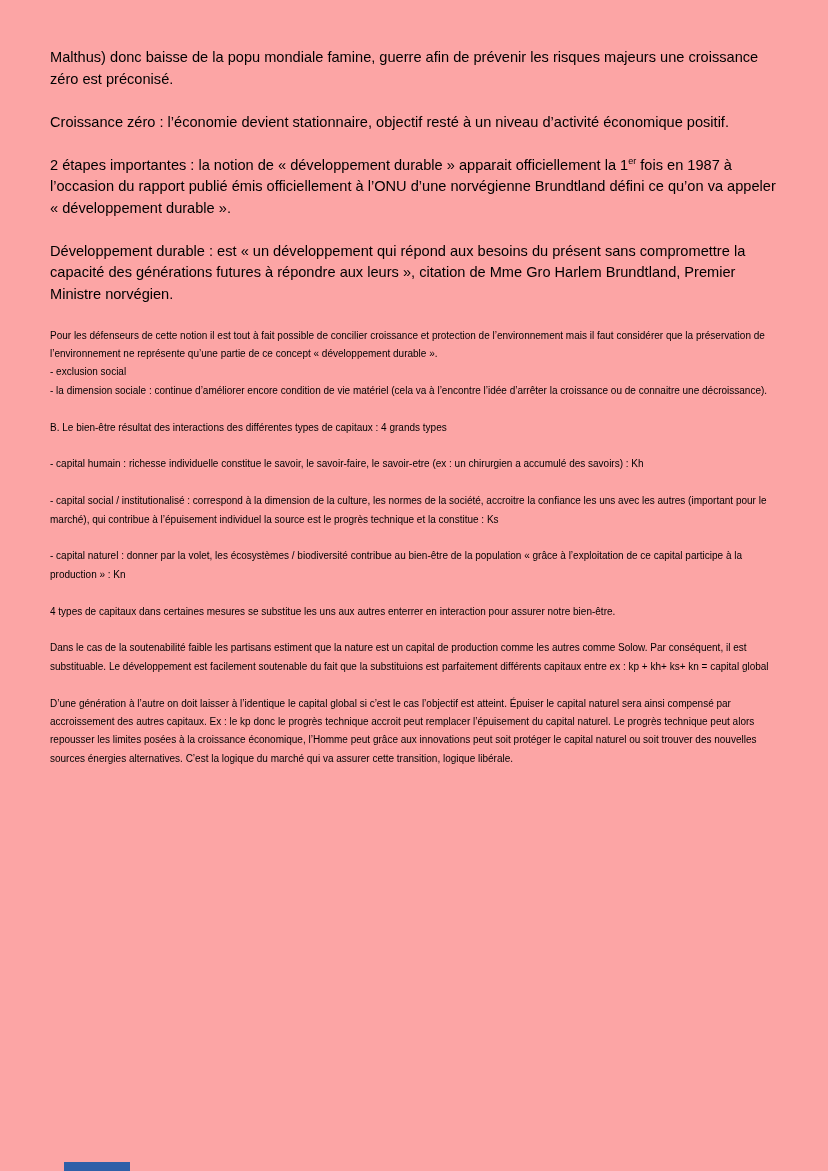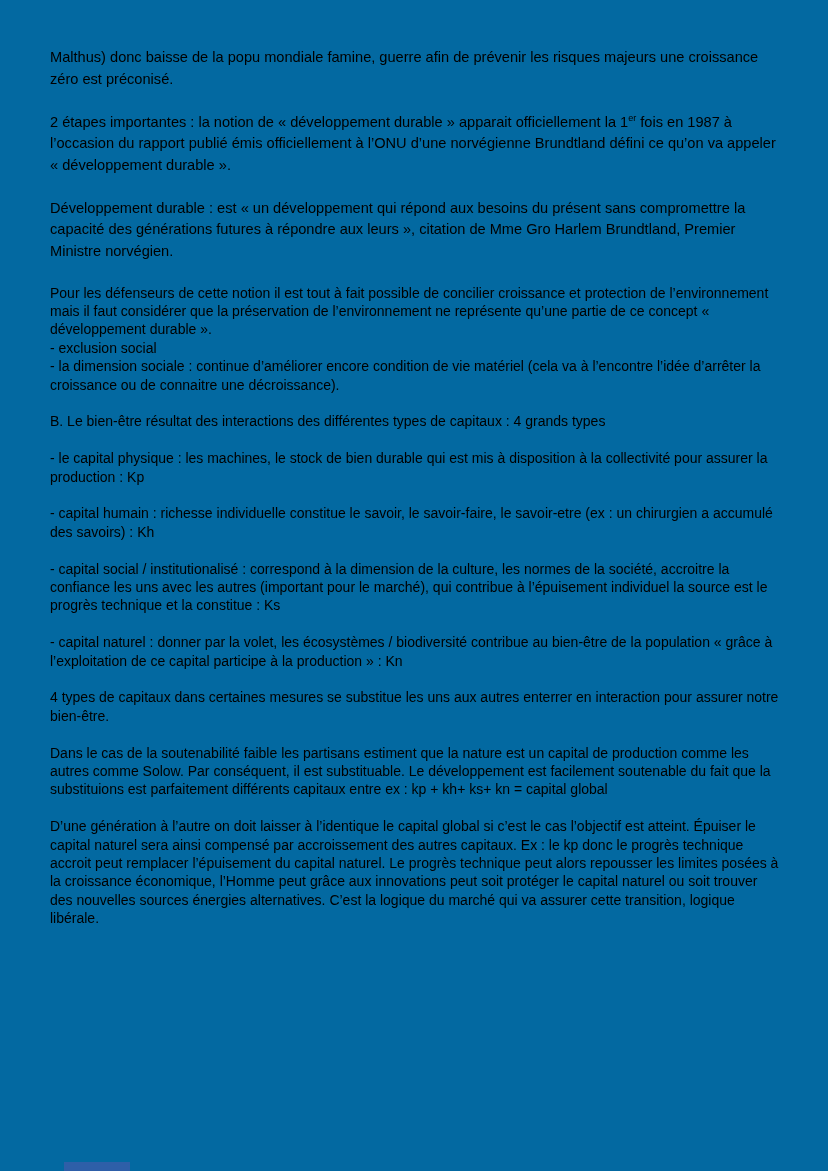--- a/index.html
+++ b/index.html
@@ -31,21 +31,21 @@
   
   .para.section-a {
     font-family: "Liberation Sans", "DejaVu Sans", sans-serif;
     font-size: 14.6px;
     line-height: 21.5px;
     margin-bottom: 21.5px;
   }
   
   .para.section-b {
     font-family: "Liberation Sans", "DejaVu Sans", sans-serif;
-    font-size: 14px;
+    font-size: 10px;
     line-height: 18.4px;
     margin-bottom: 18.4px;
   }
   .para.extra-space {
     margin-top: 9px;
   }
   .line {
     white-space: normal;
   }
   sup {
@@ -58,41 +58,41 @@
     left: 64px;
     bottom: 0;
     width: 66px;
     height: 9px;
     background: #2e5fa8;
   }
 </style>
 </head>
 <body>
 
-<div class="page" style="background: #0369a1;">
+<div class="page" style="background: #fca5a5;">
   <div class="content" style="color: rgb(0, 0, 0);">
       <div class="para section-a">
         <div class="line">Malthus) donc baisse de la popu mondiale famine, guerre afin de prévenir les risques majeurs une croissance zéro est préconisé.</div>
+      </div>
+      <div class="para section-a">
+        <div class="line">Croissance zéro : l’économie devient stationnaire, objectif resté à un niveau d’activité économique positif.</div>
       </div>
       <div class="para section-a extra-space">
         <div class="line">2 étapes importantes : la notion de « développement durable » apparait officiellement la 1<sup>er</sup> fois en 1987 à l’occasion du rapport publié émis officiellement à l’ONU d’une norvégienne Brundtland défini ce qu’on va appeler « développement durable ».</div>
       </div>
       <div class="para section-a">
         <div class="line">Développement durable : est « un développement qui répond aux besoins du présent sans compromettre la capacité des générations futures à répondre aux leurs », citation de Mme Gro Harlem Brundtland, Premier Ministre norvégien.</div>
       </div>
       <div class="para section-b">
         <div class="line">Pour les défenseurs de cette notion il est tout à fait possible de concilier croissance et protection de l’environnement mais il faut considérer que la préservation de l’environnement ne représente qu’une partie de ce concept « développement durable ».</div>
         <div class="line">- exclusion social</div>
         <div class="line">- la dimension sociale : continue d’améliorer encore condition de vie matériel (cela va à l’encontre l’idée d’arrêter la croissance ou de connaitre une décroissance).</div>
       </div>
       <div class="para section-b">
         <div class="line">B. Le bien-être résultat des interactions des différentes types de capitaux : 4 grands types</div>
-      </div>
-      <div class="para section-b">
-        <div class="line">- le capital physique : les machines, le stock de bien durable qui est mis à disposition à la collectivité pour assurer la production : Kp</div>
       </div>
       <div class="para section-b">
         <div class="line">- capital humain : richesse individuelle constitue le savoir, le savoir-faire, le savoir-etre (ex : un chirurgien a accumulé des savoirs) : Kh</div>
       </div>
       <div class="para section-b">
         <div class="line">- capital social / institutionalisé : correspond à la dimension de la culture, les normes de la société, accroitre la confiance les uns avec les autres (important pour le marché), qui contribue à l’épuisement individuel la source est le progrès technique et la constitue : Ks</div>
       </div>
       <div class="para section-b">
         <div class="line">- capital naturel : donner par la volet, les écosystèmes / biodiversité contribue au bien-être de la population « grâce à l’exploitation de ce capital participe à la production » : Kn</div>
       </div>

